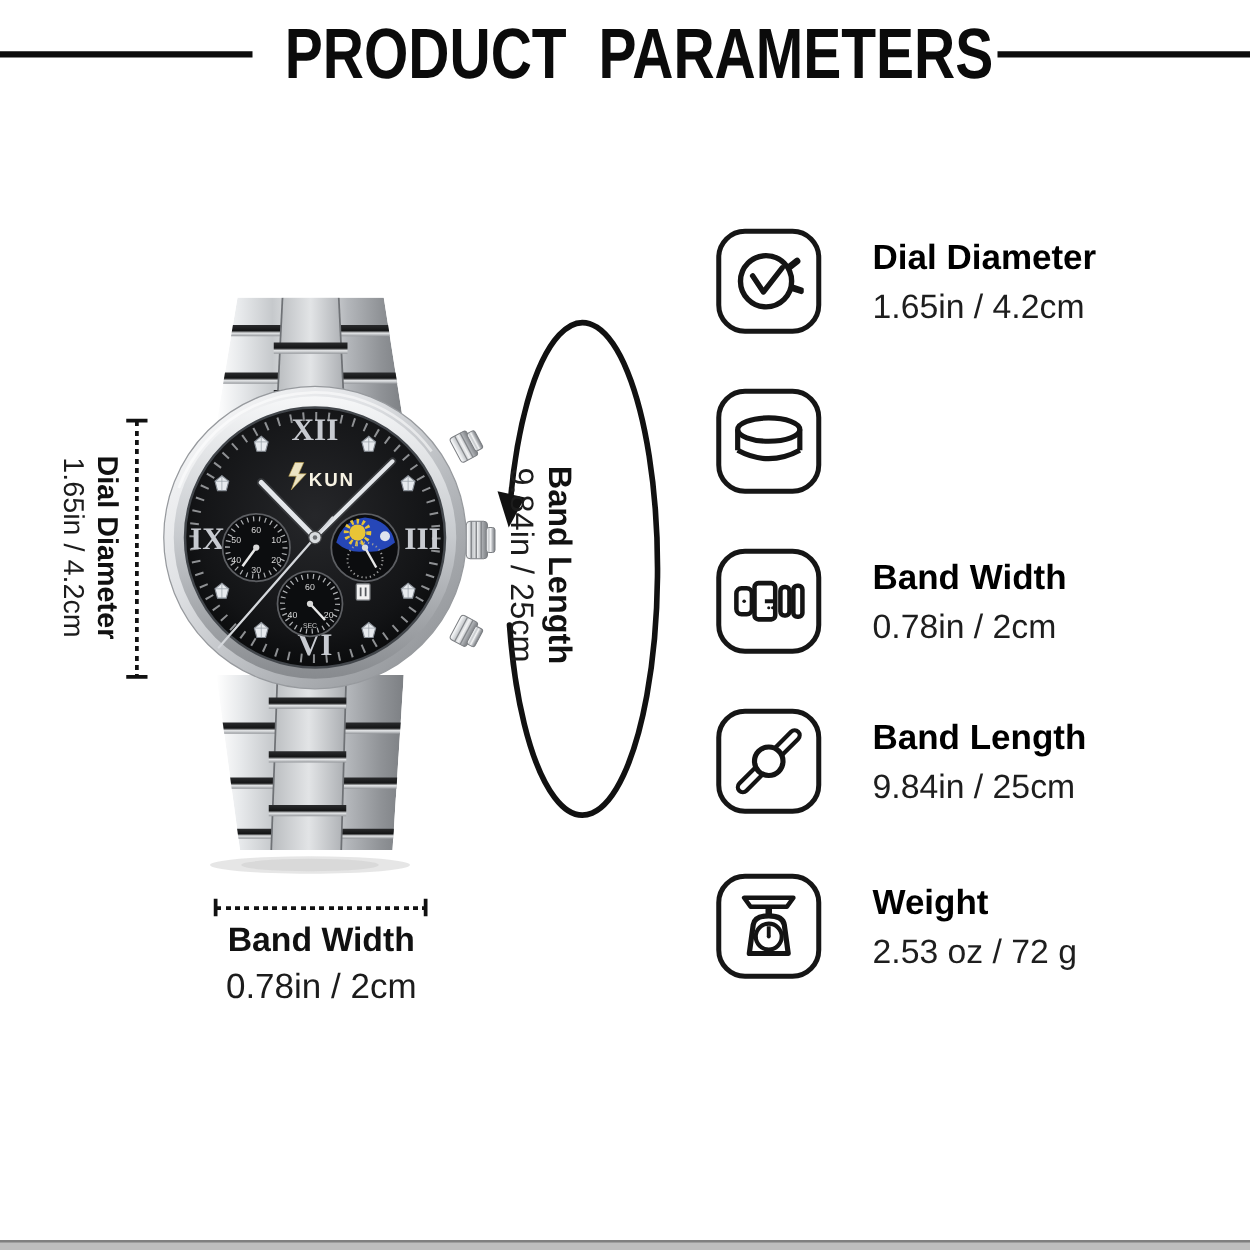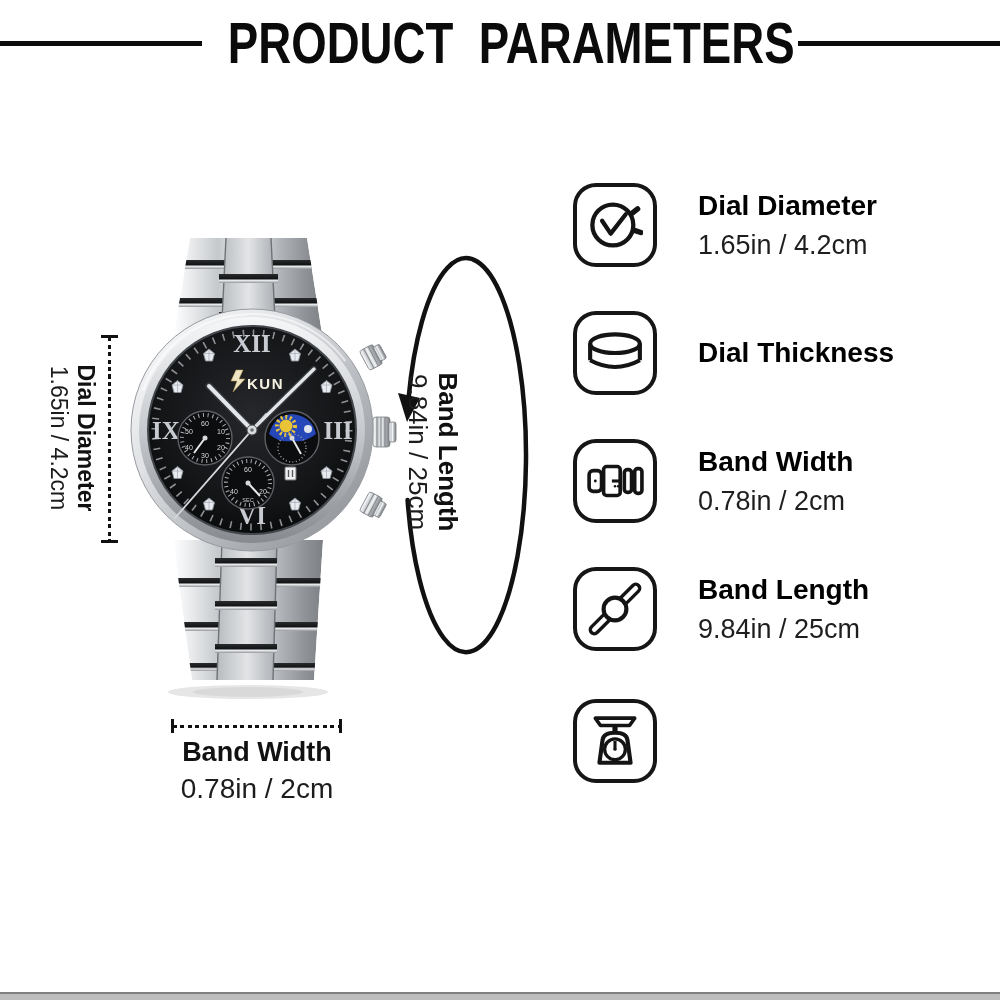--- a/index.html
+++ b/index.html
@@ -284,21 +284,20 @@
   <div class="param-row" style="top:311px;">
     <div class="icon-box">
       <svg width="58" height="48" viewBox="0 0 56 44" fill="none" stroke="#141414">
         <ellipse cx="28" cy="13" rx="24" ry="9" stroke-width="4"></ellipse>
         <path d="M4,13 V29" stroke-width="4"></path>
         <path d="M52,13 V29" stroke-width="4"></path>
         <path d="M4,29 Q28,42 52,29" stroke-width="4"></path>
       </svg>
     </div>
     <div class="param-text">
-      <div class="param-label">Dial Thickness</div>
     </div>
   </div>
 
   <div class="param-row" style="top:439px;">
     <div class="icon-box">
       <svg width="58" height="42" viewBox="0 0 56 40" fill="none" stroke="#141414">
         <rect x="3" y="10" width="12" height="20" rx="4" stroke-width="3.5"></rect>
         <circle cx="9" cy="20" r="1.4" fill="#141414" stroke="none"></circle>
         <rect x="17" y="6" width="16" height="28" rx="3" stroke-width="3.5"></rect>
         <path d="M33,20 H25" stroke-width="3"></path>
@@ -334,17 +333,21 @@
     <div class="icon-box">
       <svg width="56" height="56" viewBox="0 0 54 54" fill="none" stroke="#141414">
         <path d="M8,5 H46 L41,12 H13 Z" stroke-width="3.5" stroke-linejoin="round"></path>
         <path d="M27,12 V19" stroke-width="5"></path>
         <path d="M12,48 L15,26 Q16,19 27,19 Q38,19 39,26 L42,48 Z" stroke-width="4" stroke-linejoin="round"></path>
         <circle cx="27" cy="35" r="10" stroke-width="3.2"></circle>
         <path d="M27,35 V27" stroke-width="3"></path>
         <circle cx="27" cy="35" r="1.5" fill="#141414" stroke="none"></circle>
       </svg>
     </div>
+    <div class="param-text">
+      <div class="param-label">Weight</div>
+      <div class="param-value">2.53 oz / 72 g</div>
+    </div>
   </div>
 
   <div class="bottom-bar"></div>
 
 </div>
 
 </body></html>

